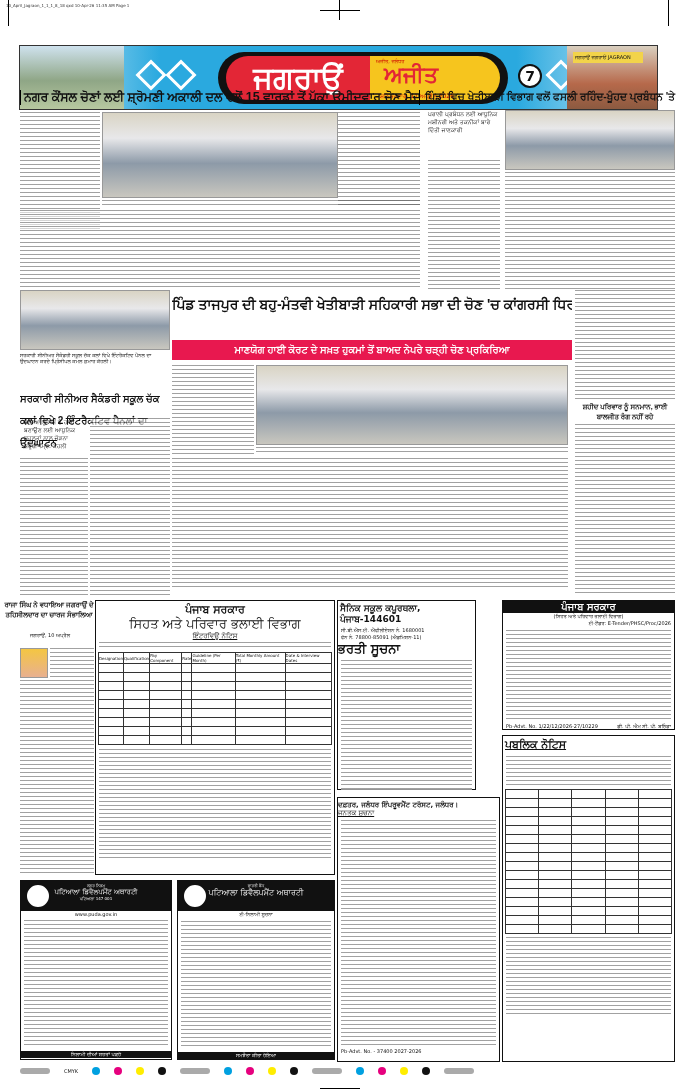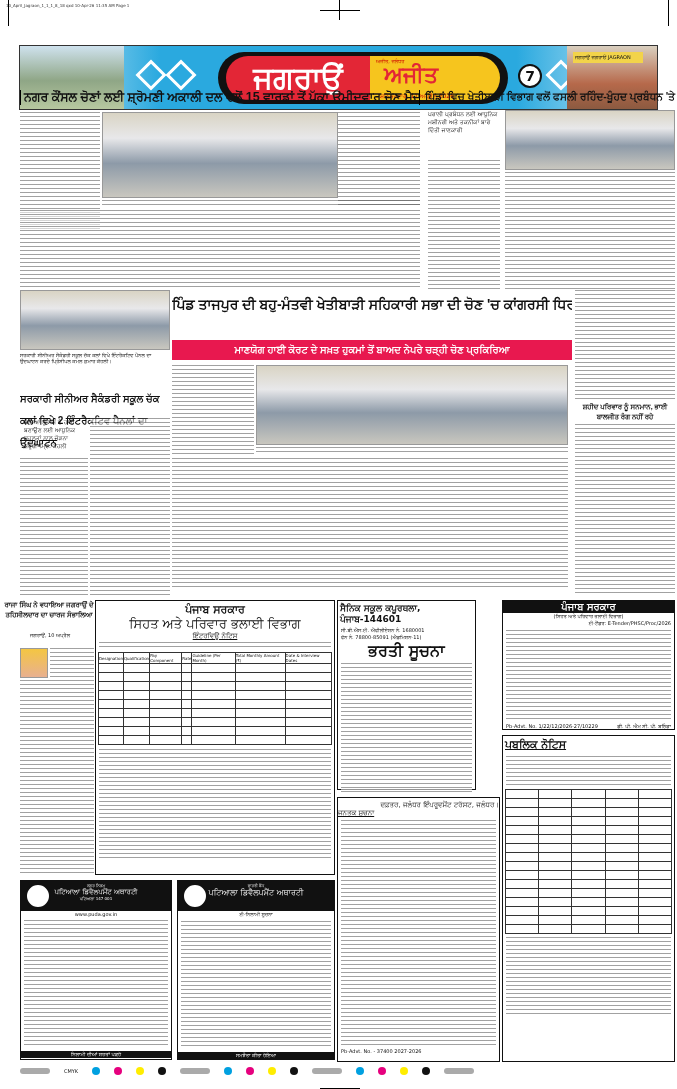--- a/index.html
+++ b/index.html
@@ -196,26 +196,26 @@
         </tr>
   </tbody>
     </table>
   <div class="txt" style="margin:4px 3px;height:110px"></div>
 </div>
 
 <div class="abs box" style="left:337px;top:600px;width:139px;height:190px">
   <div style="font-size:9px;font-weight:bold;padding:2px">ਸੈਨਿਕ ਸਕੂਲ ਕਪੂਰਥਲਾ, ਪੰਜਾਬ-144601</div>
   <div style="font-size:5px;padding:0 3px">ਸੀ.ਬੀ.ਐਸ.ਈ. ਐਫੀਲੀਏਸ਼ਨ ਨੰ. 1680001</div>
   <div style="font-size:5px;padding:0 3px">ਫੋਨ ਨੰ. 78800-85091 (ਐਡਮਿਸ਼ਨ-11)</div>
-  <div style="text-align:center;font-size:16px;font-weight:bold">ਭਰਤੀ ਸੂਚਨਾ</div>
+  <div style="font-size:13px;font-weight:bold">ਭਰਤੀ ਸੂਚਨਾ</div>
   <div class="txt" style="margin:3px;height:130px"></div>
 </div>
 
 <div class="abs box" style="left:337px;top:797px;width:163px;height:265px">
-  <div style="font-size:7px;font-weight:normal;text-align:right;padding-top:3px">ਦਫ਼ਤਰ, ਜਲੰਧਰ ਇੰਪਰੂਵਮੈਂਟ ਟਰੱਸਟ, ਜਲੰਧਰ।</div>
+  <div style="font-size:7px;font-weight:bold;text-align:left;padding-top:3px">ਦਫ਼ਤਰ, ਜਲੰਧਰ ਇੰਪਰੂਵਮੈਂਟ ਟਰੱਸਟ, ਜਲੰਧਰ।</div>
   <div style="font-size:7px;text-decoration:underline">ਜਨਤਕ ਸੂਚਨਾ</div>
   <div class="txt" style="margin:3px;height:225px"></div>
   <div class="small" style="padding-left:3px">Pb-Advt. No. - 37400 2027-2026</div>
 </div>
 
 <div class="abs box" style="left:502px;top:600px;width:173px;height:130px">
   <div class="blk" style="font-size:10px;font-weight:bold">ਪੰਜਾਬ ਸਰਕਾਰ</div>
   <div style="font-size:5px;text-align:center">(ਸਿਹਤ ਅਤੇ ਪਰਿਵਾਰ ਭਲਾਈ ਵਿਭਾਗ)</div>
   <div style="font-size:5px;text-align:right;padding-right:3px">ਈ-ਟੈਂਡਰ: E-Tender/PHSC/Proc/2026</div>
   <div class="txt" style="margin:3px;height:90px"></div>

